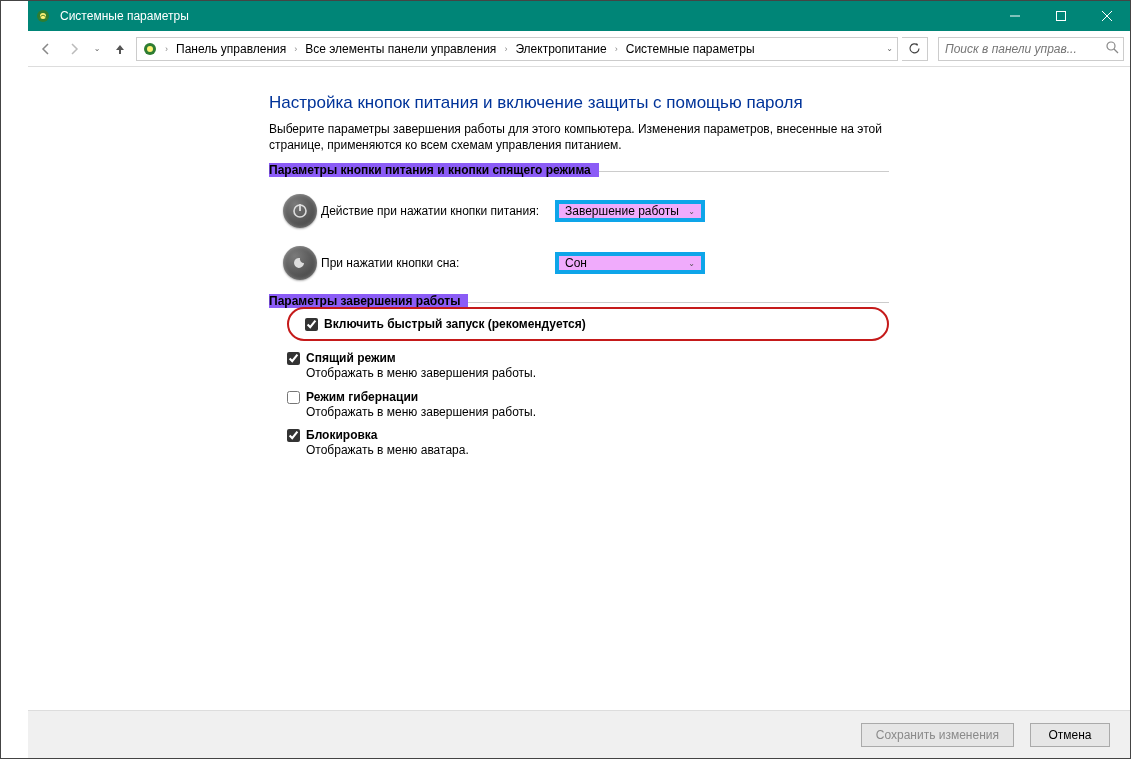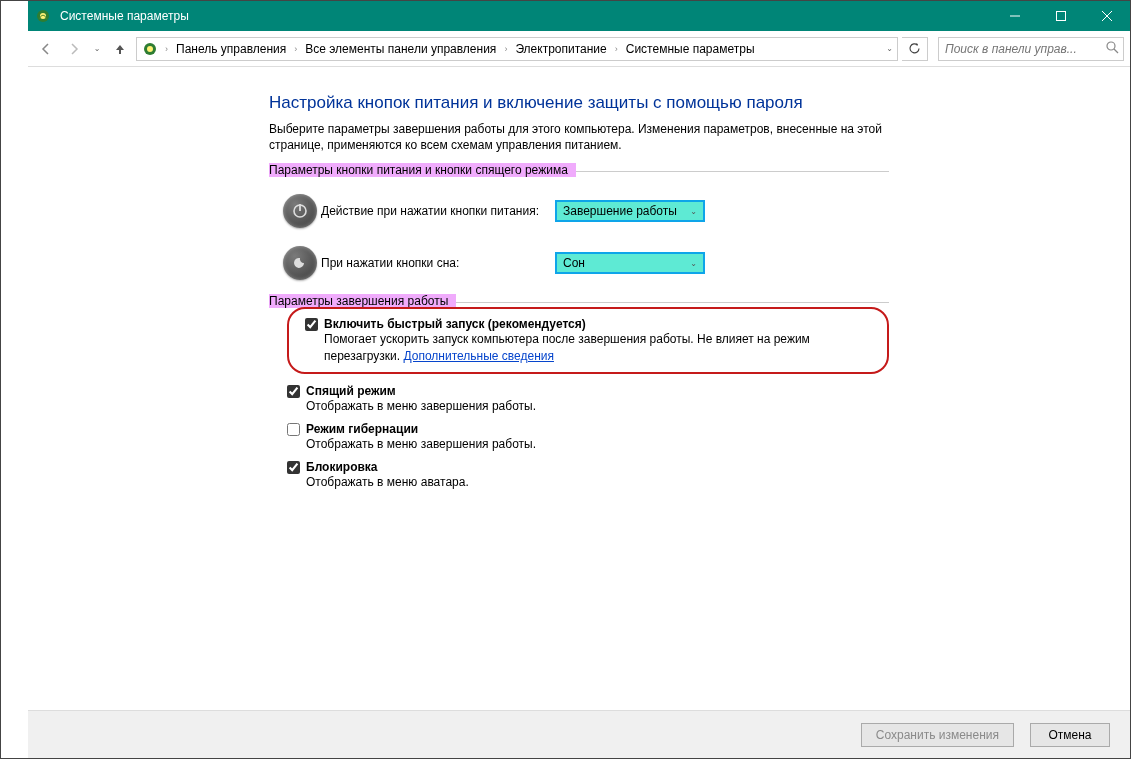--- a/index.html
+++ b/index.html
@@ -34,28 +34,28 @@
 
   
   .content { flex:1; overflow:auto; padding: 20px 40px 0 40px; display:flex; justify-content:center; }
   .pane { width: 620px; }
 
   h1.page-title { color:#003399; font-family:"Segoe UI", sans-serif; font-weight: normal; font-size: 17px; margin: 6px 0 8px 0; }
   p.page-desc { font-size: 12px; color:#000; line-height: 1.35; margin: 0 0 18px 0; }
 
   
   .group { position: relative; border-top: 1px solid #ccc; margin-bottom: 22px; padding-top: 4px; }
-  .group-legend { position: absolute; top: -9px; left: 0; background: #f0abfc; padding-right: 8px; font-size: 12px; color:#000; }
+  .group-legend { position: absolute; top: -9px; left: 0; background: #8b5cf6; padding-right: 8px; font-size: 12px; color:#000;font-weight:bold; }
 
   .power-row { display:flex; align-items:center; gap: 4px; margin: 18px 0 10px 14px; }
   .power-icon { width: 34px; height: 34px; border-radius: 50%; background: radial-gradient(circle at 35% 30%, #7a7a7a, #3a3a3a); display:flex; align-items:center; justify-content:center; box-shadow: inset 0 0 4px rgba(255,255,255,0.4), 0 1px 2px rgba(0,0,0,0.3); }
   .power-icon svg { stroke:#ddd; }
   .sleep-icon svg { stroke:#ccc; }
   .power-label { width: 230px; font-size: 12px; }
-  .dd { width: 150px; height: 22px; border: 2px solid #0ea5e9; background: #5eead4; display:flex; align-items:center; padding: 0 6px; font-size:12px; justify-content:space-between; }
+  .dd { width: 150px; height: 22px; border: 4px solid #0ea5e9; background: #f0abfc; display:flex; align-items:center; padding: 0 6px; font-size:12px; justify-content:space-between; }
   .dd .dd-caret { font-size: 8px; color:#555; }
 
   .opts { margin-left: 18px; }
   .opt { margin-bottom: 8px; position: relative; }
   .opt .row1 { display:flex; align-items:flex-start; gap: 6px; }
   .opt input[type=checkbox] { width: 13px; height: 13px; margin: 1px 0 0 0; accent-color:#333; }
   .opt-title { font-weight: bold; font-size: 12px; }
   .opt-desc { font-size: 12px; margin-left: 19px; line-height: 1.35; }
   .opt-desc a { color: #0645cc; text-decoration: underline; }
 
@@ -193,23 +193,20 @@
 
       <div class="group">
         <div class="group-legend">Параметры завершения работы</div>
 
         <div class="opts">
           <div class="opt highlighted">
             <div class="row1">
               <input type="checkbox" checked="" style="">
               <span class="opt-title">Включить быстрый запуск (рекомендуется)</span>
             </div>
-            <div class="opt-desc">
-              <span>Помогает ускорить запуск компьютера после завершения работы. Не влияет на режим перезагрузки. </span><a href="#">Дополнительные сведения</a>
-            </div>
           </div>
 
           <div class="opt">
             <div class="row1">
               <input type="checkbox" checked="" style="">
               <span class="opt-title">Спящий режим</span>
             </div>
             <div class="opt-desc">Отображать в меню завершения работы.</div>
           </div>
 

